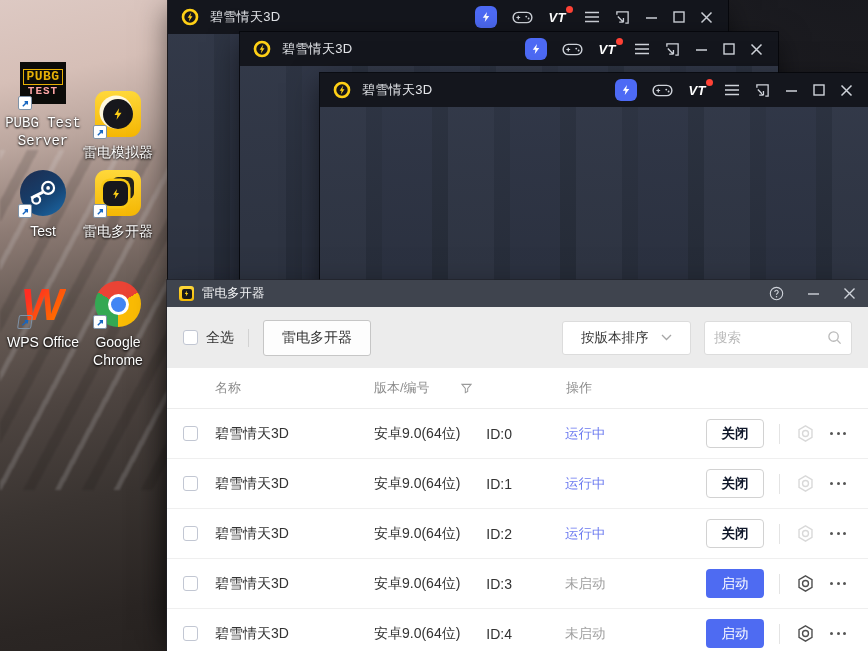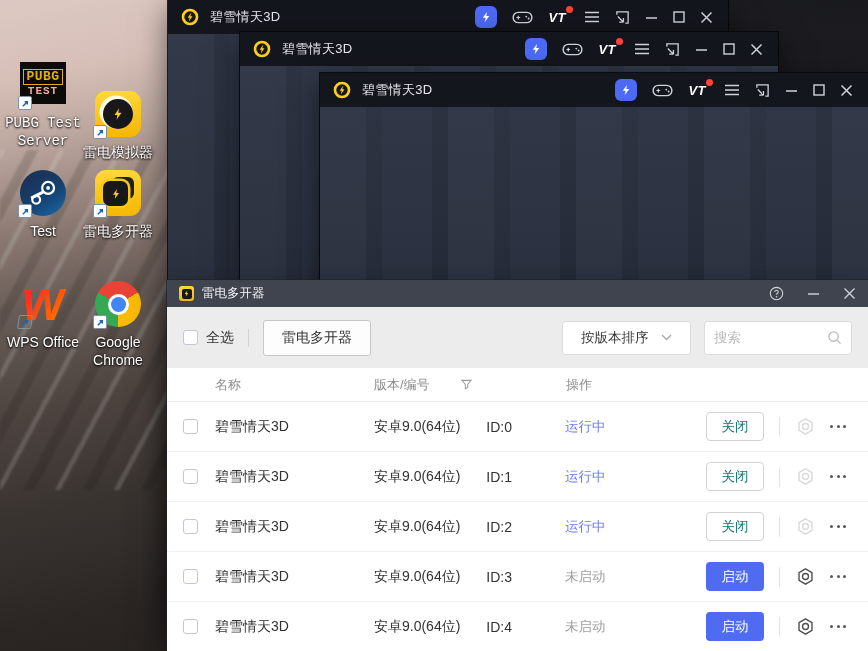--- a/index.html
+++ b/index.html
@@ -94,35 +94,35 @@
   .sort-dropdown{width:129px;height:34px;background:#fff;border:1px solid #dcdcdc;border-radius:3px;
     display:flex;align-items:center;padding:0 18px;font-size:13.5px;color:#333;cursor:pointer;}
   .sort-dropdown .chev{margin-left:auto;color:#a6a6a6;display:flex;}
   .search-box{width:148px;height:34px;background:#fff;border:1px solid #dcdcdc;border-radius:3px;
     display:flex;align-items:center;padding:0 9px;}
   .search-box input{border:none;outline:none;flex:1;min-width:0;font-size:13.5px;color:#333;font-family:inherit;background:transparent;}
   .search-box input::placeholder{color:#b9b9b9;}
   .search-box .mag{color:#b9b9b9;display:flex;}
 
   .tbl{flex:1;display:flex;flex-direction:column;background:#fff;overflow:hidden;}
-  .thead{height:34px;display:flex;align-items:center;font-size:13px;color:#8c8c8c;border-bottom:1px solid #ececec;flex:0 0 auto;}
+  .thead{height:41px;display:flex;align-items:center;font-size:13px;color:#8c8c8c;border-bottom:1px solid #ececec;flex:0 0 auto;}
   .trow{height:50px;display:flex;align-items:center;border-bottom:1px solid #efefef;flex:0 0 auto;}
   .c-check{width:46px;padding-left:16px;display:flex;align-items:center;}
   .c-name{width:161px;font-size:14px;color:#333;padding-left:2px;}
   .c-version{width:189px;font-size:14px;color:#333;display:flex;gap:26px;align-items:center;}
   .c-status{width:140px;font-size:13.5px;padding-left:2px;}
   .c-action{flex:1;display:flex;align-items:center;padding-left:3px;}
   .thead .c-name,.thead .c-version,.thead .c-status{font-size:13px;color:#8c8c8c;}
   .filter-icon{margin-left:5px;color:#9a9a9a;display:inline-flex;vertical-align:-1px;}
   .hflex{display:flex;align-items:center;}
 
   .trow[data-status="running"] .status{color:var(--running-blue);}
   .trow[data-status="stopped"] .status{color:var(--stopped-gray);}
   .action-btn{width:58px;height:29px;border-radius:4px;font-size:13.5px;font-family:inherit;cursor:pointer;}
-  .trow[data-status="running"] .action-btn{background:#fff;border:1px solid #d2d2d2;color:#0f766e;}
+  .trow[data-status="running"] .action-btn{background:#fff;border:1px solid #d2d2d2;color:#0f172a;font-weight:bold;}
   .trow[data-status="stopped"] .action-btn{background:var(--action-blue);border:none;color:#fff;}
   .act-divider{width:1px;height:20px;background:#e4e4e4;margin:0 15px;}
   .gear{display:flex;cursor:pointer;}
   .trow[data-status="running"] .gear{color:#d9d9d9;}
   .trow[data-status="stopped"] .gear{color:#4f4f4f;}
   .more-dots{display:flex;gap:3.5px;margin-left:14px;cursor:pointer;}
   .more-dots i{width:3px;height:3px;border-radius:50%;background:#555;}
 </style>
 </head>
 <body>

